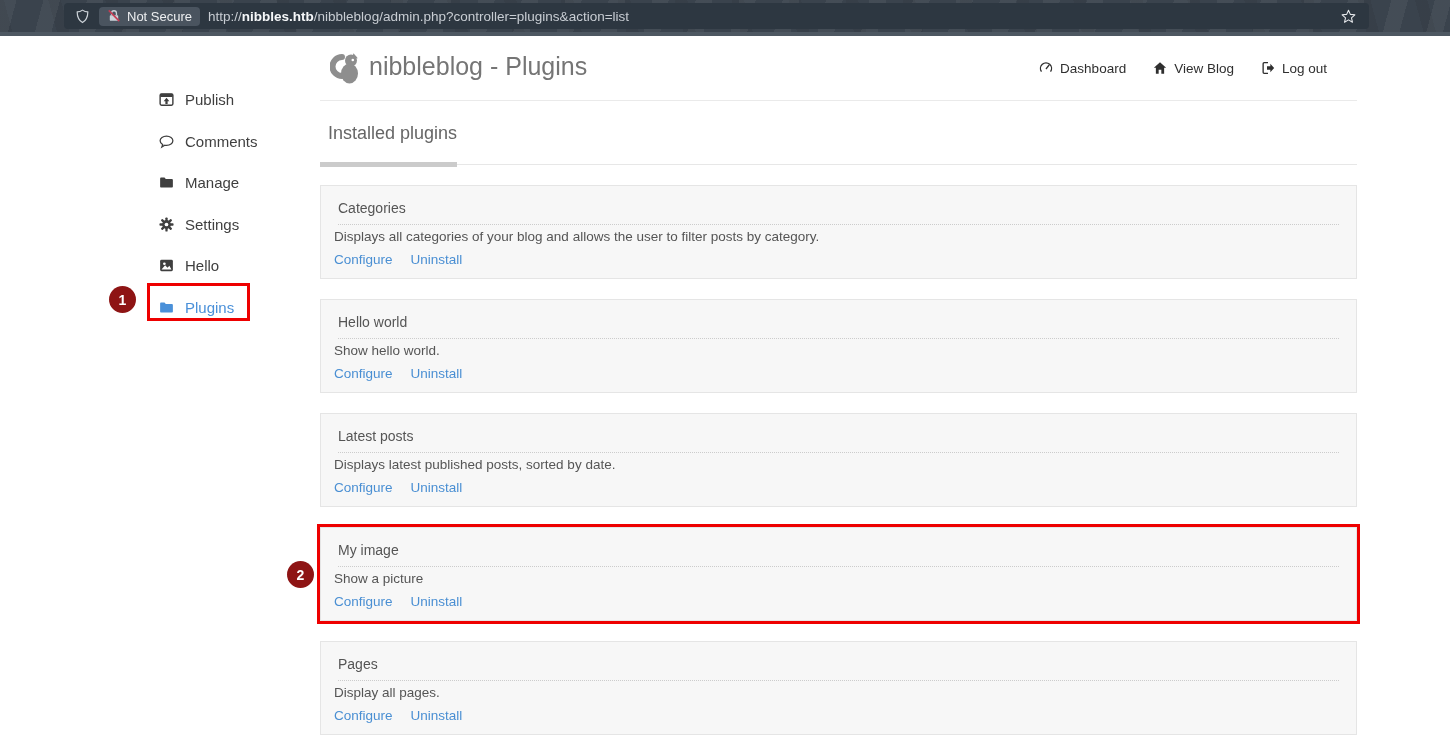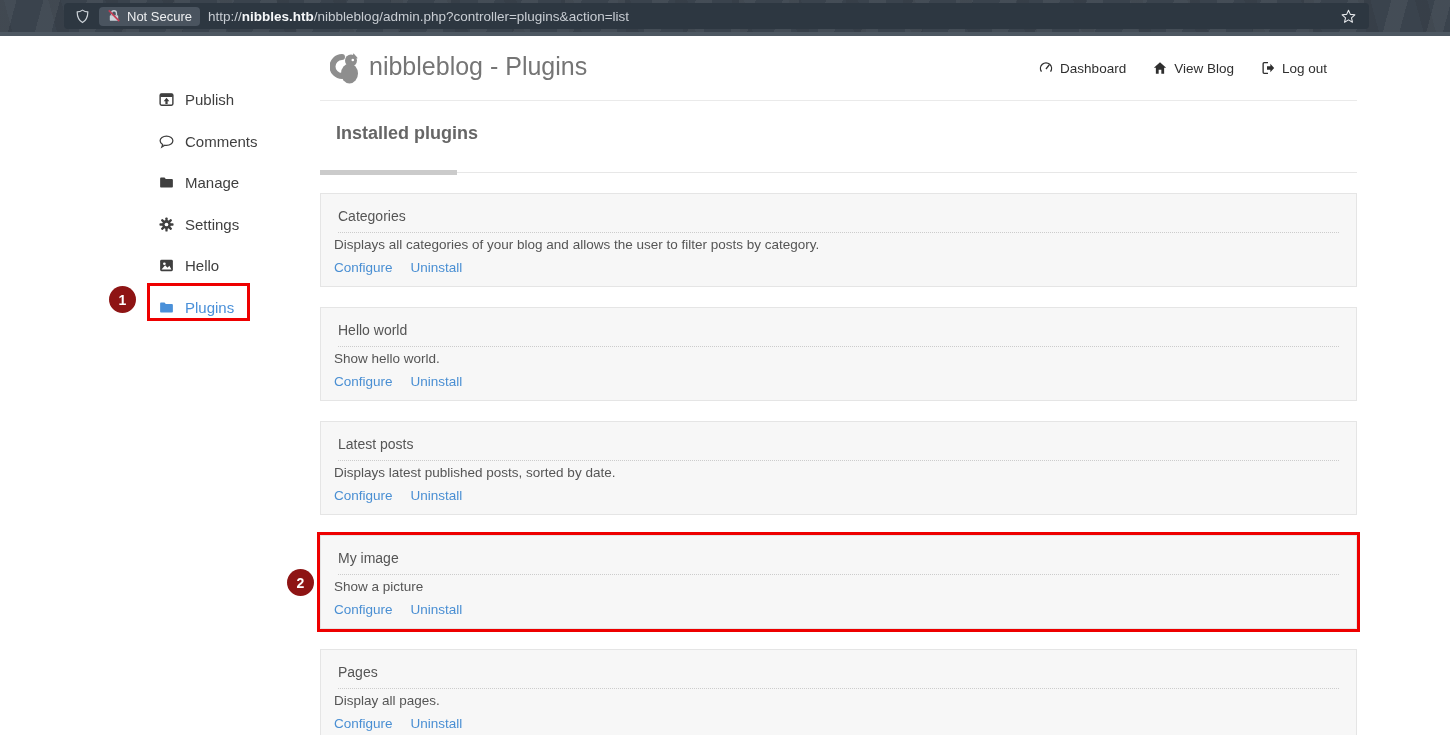--- a/index.html
+++ b/index.html
@@ -49,21 +49,21 @@
   .circle1{left:109px;top:250px;}
   .circle2{left:-34px;top:50%;margin-top:-13px;}
   
   .content{position:absolute;left:320px;top:0;width:1037px;}
   .content-header{height:64px;border-bottom:1px solid #eaeaea;display:flex;align-items:center;}
   .brand{display:flex;align-items:flex-start;gap:9px;margin-left:10px;}
   .brand-title{font-size:25px;font-weight:300;color:#757575;}
   .topnav{margin-left:auto;display:flex;gap:26px;align-items:center;padding-right:30px;}
   .topnav .navlink{display:flex;gap:6px;align-items:center;font-size:13.5px;color:#2f2f2f;cursor:pointer;}
   .tabs{margin-top:22px;position:relative;border-bottom:1px solid #e7e7e7;padding-bottom:12px;}
-  .tabs h2{margin:16px;font-size:18px;font-weight:700;color:#666;line-height:21px;}
+  .tabs h2{margin:8px;font-size:18px;font-weight:400;color:#666;line-height:21px;}
   .tab-indicator{position:absolute;left:0;bottom:-3px;width:137px;height:5px;background:#cbcbcb;}
   
   .card{
     margin-top:20px;background:#f7f7f7;border:1px solid #e5e5e5;
     padding:10px 13px 11px;position:relative;
   }
   .card h3{
     margin:4px;font-size:14px;font-weight:400;color:#555;line-height:16px;
     padding-bottom:8px;border-bottom:1px dotted #ccc;
   }

